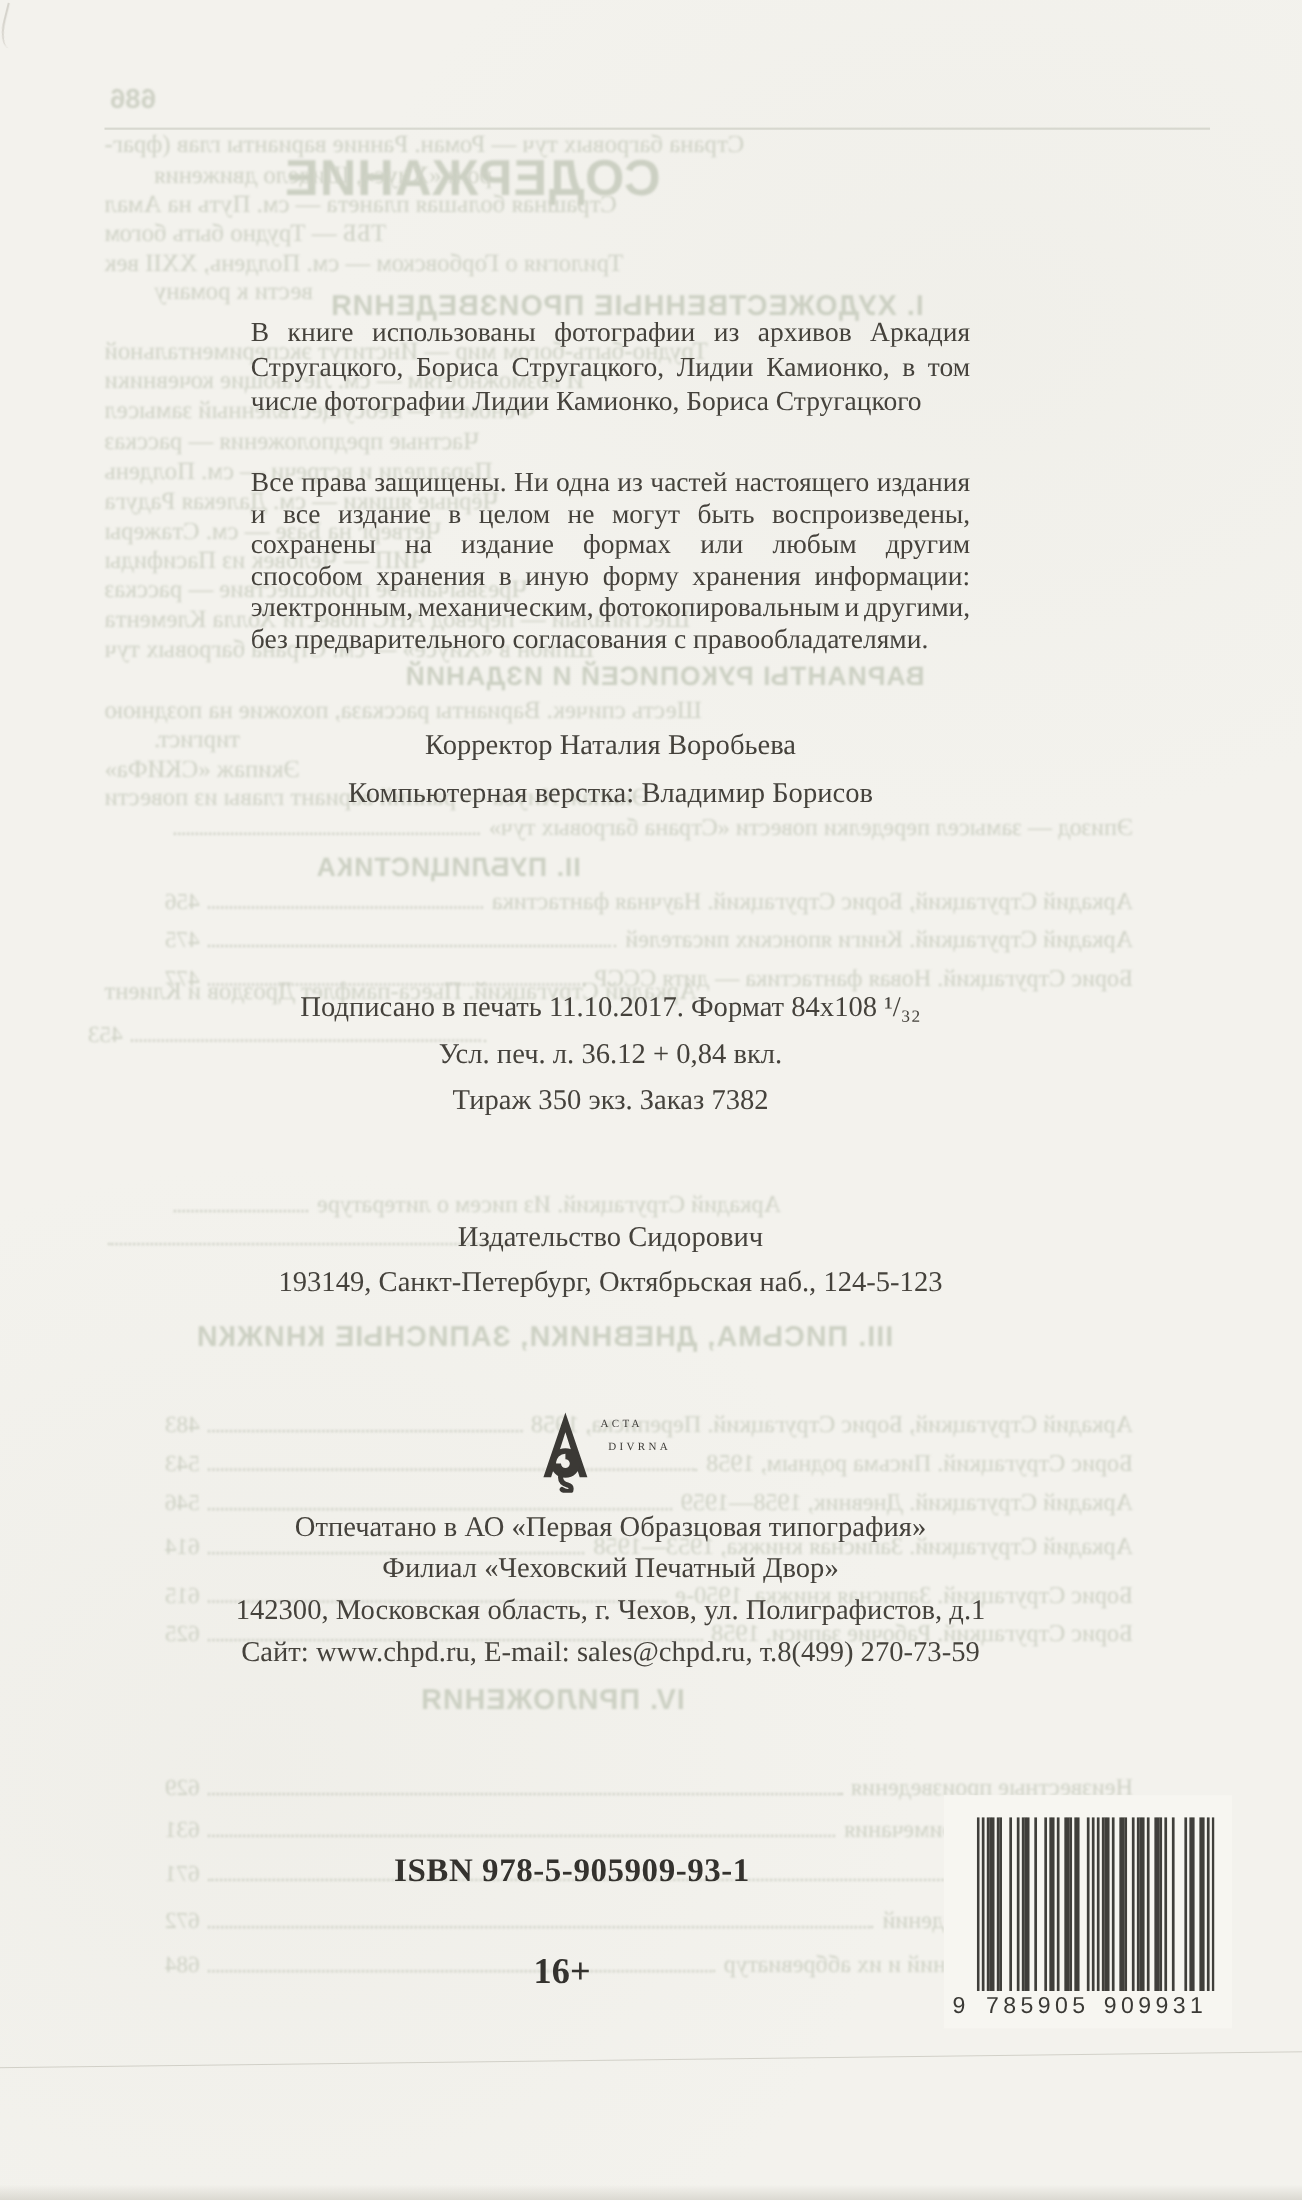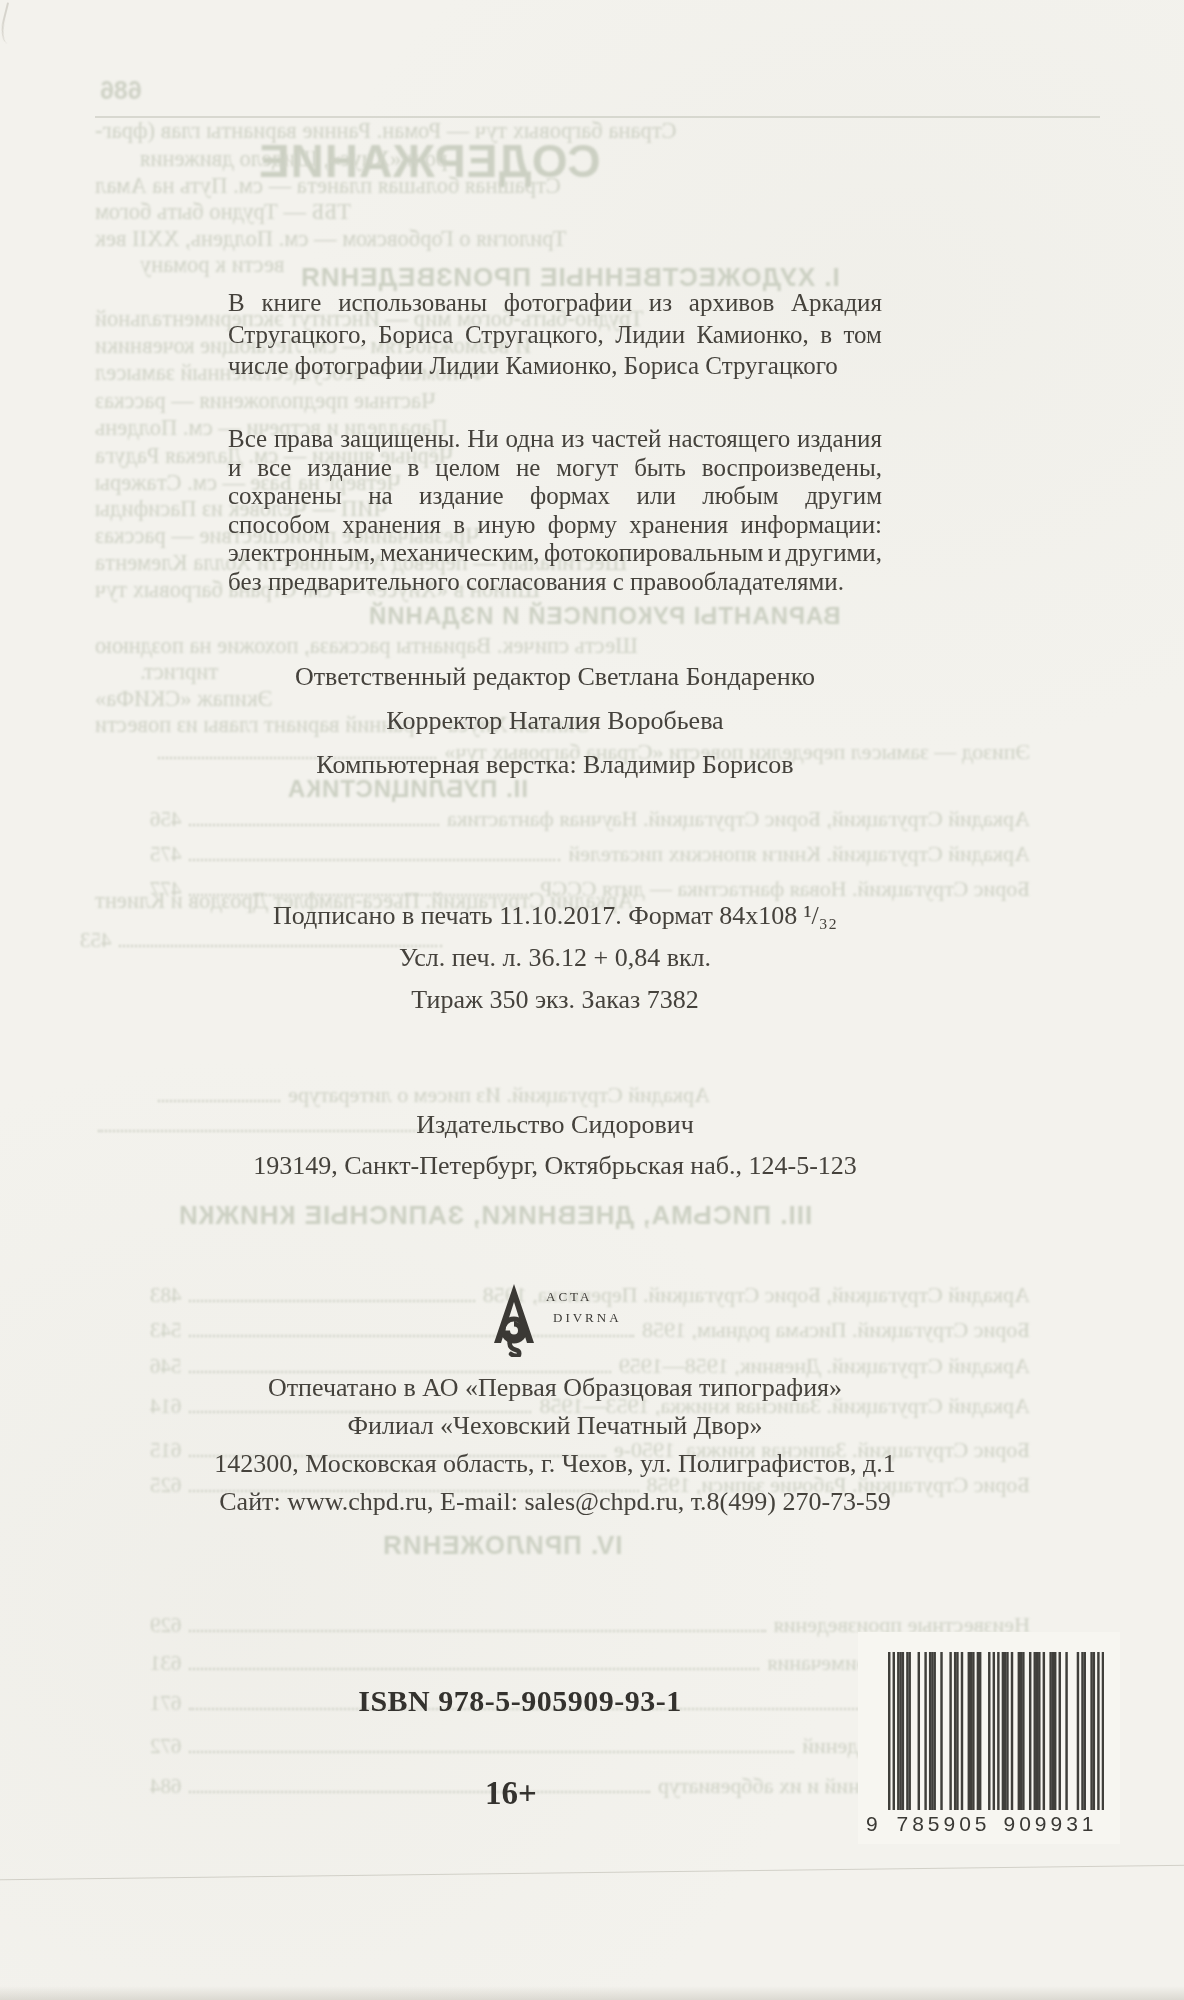--- a/index.html
+++ b/index.html
@@ -37,21 +37,21 @@
   .jline{display:flex;justify-content:space-between;}
   .centerblock{left:0;width:1110px;text-align:center;font-size:26px;}
   .centerblock div{line-height:44px;}
   .cb-print div{line-height:42px;}
   .cb-pub div{line-height:41px;}
   .cb-printer div{line-height:38px;}
   .isbn{left:0;width:1040px;text-align:center;font-size:30px;font-weight:bold;color:#34322e;letter-spacing:.5px;}
   .age{left:0;width:1022px;text-align:center;font-size:33px;font-weight:bold;color:#34322e;}
   
   .logo-text{position:absolute;z-index:2;font-family:"Liberation Serif","DejaVu Serif",serif;
-      color:#3c3a36;font-size:13px;letter-spacing:3px;text-align:right;}
+      color:#3c3a36;font-size:10px;letter-spacing:3px;text-align:right;}
   
   .barcode-box{position:absolute;z-index:3;left:858px;top:1632px;width:262px;height:212px;
       background:#f7f6f1;}
   .barcode-digits{display:flex;align-items:flex-start;margin-top:2px;
       font-family:"Liberation Sans","DejaVu Sans",sans-serif;font-size:21px;color:#3a3935;}
   .barcode-digits .lead{width:24px;text-align:left;}
   .barcode-digits .grp{flex:1;text-align:center;letter-spacing:4px;}
   
   .crease{position:absolute;z-index:4;left:-10px;top:1872px;width:1210px;height:0;
       border-top:1.5px solid rgba(183,180,170,.55);transform:rotate(-0.7deg);filter:blur(.6px);}
@@ -257,21 +257,20 @@
         <span>электронным,</span>
         <span>механическим,</span>
         <span>фотокопировальным</span>
         <span>и</span>
         <span>другими,</span>
       </div>
       <div>без предварительного согласования с правообладателями.</div>
     </div>
 
   <div class="main centerblock" style="top:655px;">
-      <div>Ответственный редактор Светлана Бондаренко</div>
       <div>Корректор Наталия Воробьева</div>
       <div>Компьютерная верстка: Владимир Борисов</div>
     </div>
 
   <div class="main centerblock cb-print" style="top:895px;">
       <div>Подписано в печать 11.10.2017. Формат 84x108 ¹/₃₂</div>
       <div>Усл. печ. л. 36.12 + 0,84 вкл.</div>
       <div>Тираж 350 экз. Заказ 7382</div>
     </div>
 

